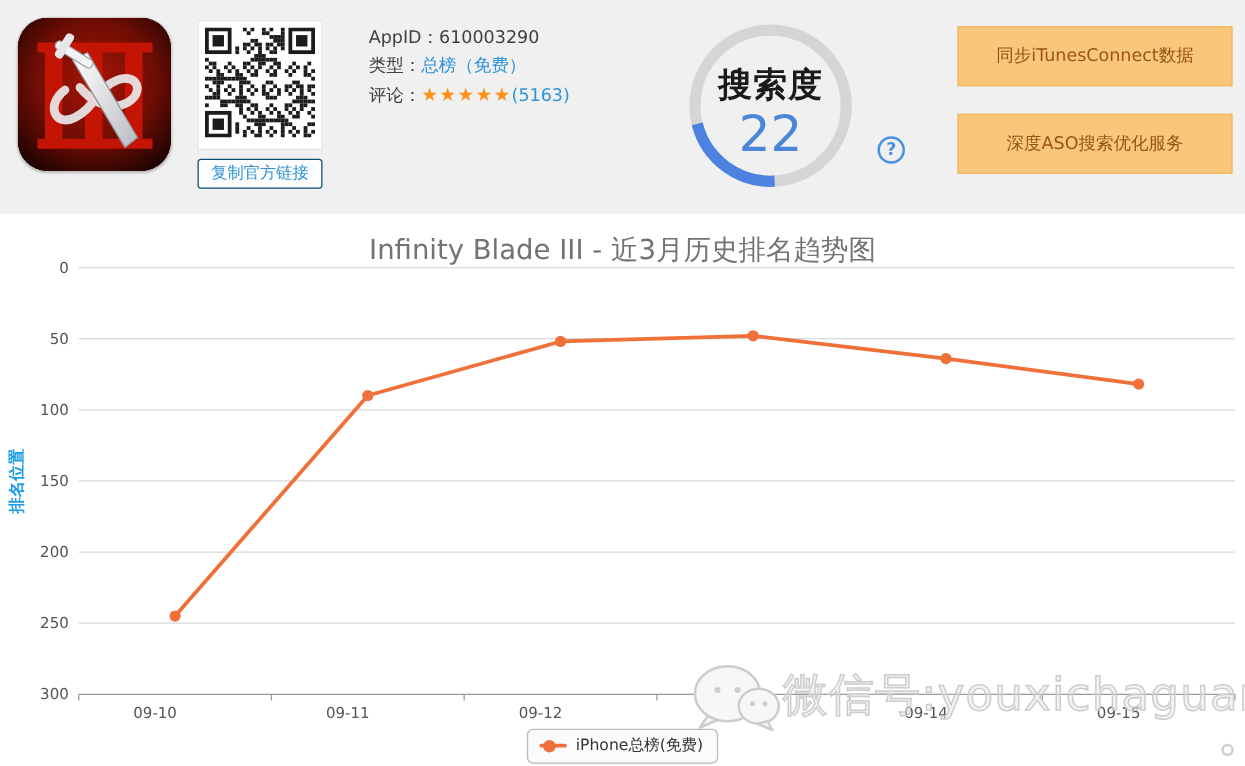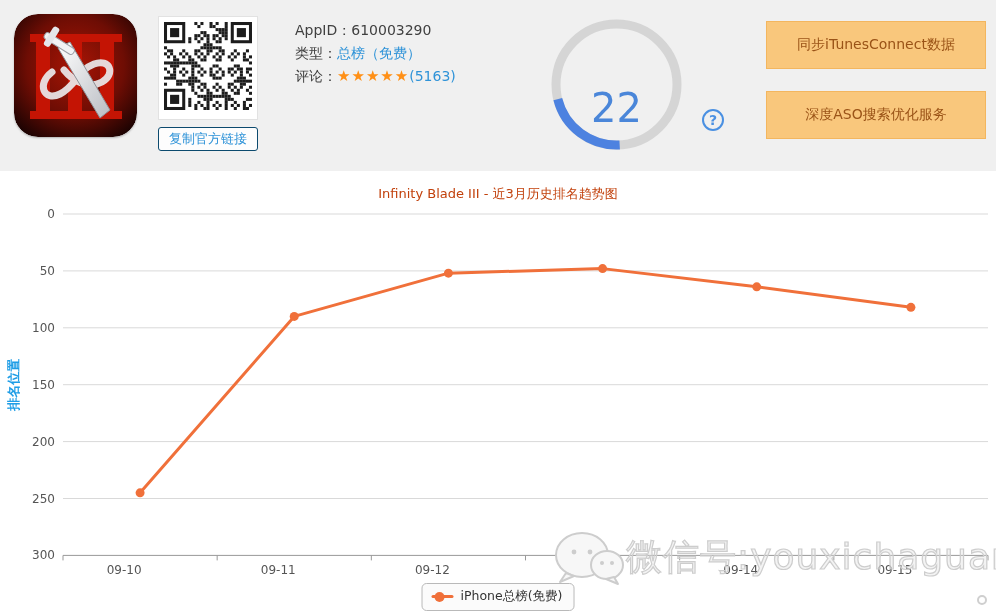--- a/index.html
+++ b/index.html
@@ -27,21 +27,21 @@
   .gauge svg { position:absolute; left:0; top:0; }
   .gauge-title { position:absolute; left:0; top:33px; width:135px; text-align:center; font-size:27px; font-weight:600; color:#1a1a1a; letter-spacing:1px; }
   .gauge-value { position:absolute; left:0; top:68px; width:135px; text-align:center; font-size:40px; color:#4a86d9; }
   .help-icon { position:absolute; left:702px; top:109px; width:22px; height:22px; border:2px solid #4a90e2; border-radius:50%; color:#4a90e2; font-size:14px; font-weight:bold; text-align:center; line-height:18px; cursor:pointer; background:#f0f0f0; }
 
   .action-btn { position:absolute; left:766px; width:220px; height:48px; background:#f9c77c; border:1px solid #f3b65f; color:#9a5317; font-size:14px; text-align:center; cursor:pointer; font-family:inherit; }
   .btn-sync { top:21px; }
   .btn-aso { top:91px; }
 
   
-  .chart-title { position:absolute; left:0; top:185px; width:996px; text-align:center; font-size:13px; color:#c2410c; }
+  .chart-title { position:absolute; left:0; top:185px; width:996px; text-align:center; font-size:22px; color:#737373; }
   #chart-svg { position:absolute; left:0; top:171px; }
 
   .legend { position:absolute; left:50%; top:583px; transform:translateX(-50%); display:flex; align-items:center; gap:7px; padding:4px 11px 5px 9px; background:#fbfbfb; border:1px solid #b9b9b9; border-radius:5px; cursor:pointer; }
   .legend-marker { position:relative; width:22px; height:10px; }
   .legend-line { position:absolute; left:0; top:3.5px; width:22px; height:3px; border-radius:2px; background:#f0703a; }
   .legend-dot { position:absolute; left:3px; top:0; width:10px; height:10px; border-radius:50%; background:#f0703a; }
   .legend-label { font-size:12.5px; color:#333; }
 
   .watermark { position:absolute; left:548px; top:528px; display:flex; align-items:center; pointer-events:none; }
   .watermark-text { font-size:36px; line-height:58px; letter-spacing:1px; color:rgba(222,222,222,0.35); -webkit-text-stroke:1.2px #cdcdcd; white-space:nowrap; }
@@ -377,20 +377,21 @@
       <div class="info-row">
         <span class="info-label">评论：</span><span class="stars">★★★★★</span><span class="review-count">(5163)</span>
       </div>
     </div>
 
     <div class="gauge">
       <svg width="135" height="135" viewBox="0 0 135 135">
         <circle cx="67.5" cy="67.5" r="60.5" fill="none" stroke="#d5d5d5" stroke-width="9"></circle>
         <path d="M 70.67 127.92 A 60.5 60.5 0 0 1 8.80 82.13" fill="none" stroke="#4d82e0" stroke-width="9"></path>
       </svg>
+      <div class="gauge-title">搜索度</div>
       <div class="gauge-value">22</div>
     </div>
     <div class="help-icon">?</div>
 
     <button class="action-btn btn-sync">同步iTunesConnect数据</button>
     <button class="action-btn btn-aso">深度ASO搜索优化服务</button>
   </div>
 
   <div class="chart-title">Infinity Blade III - 近3月历史排名趋势图</div>
   <svg id="chart-svg" width="996" height="442" viewBox="0 0 996 442">

